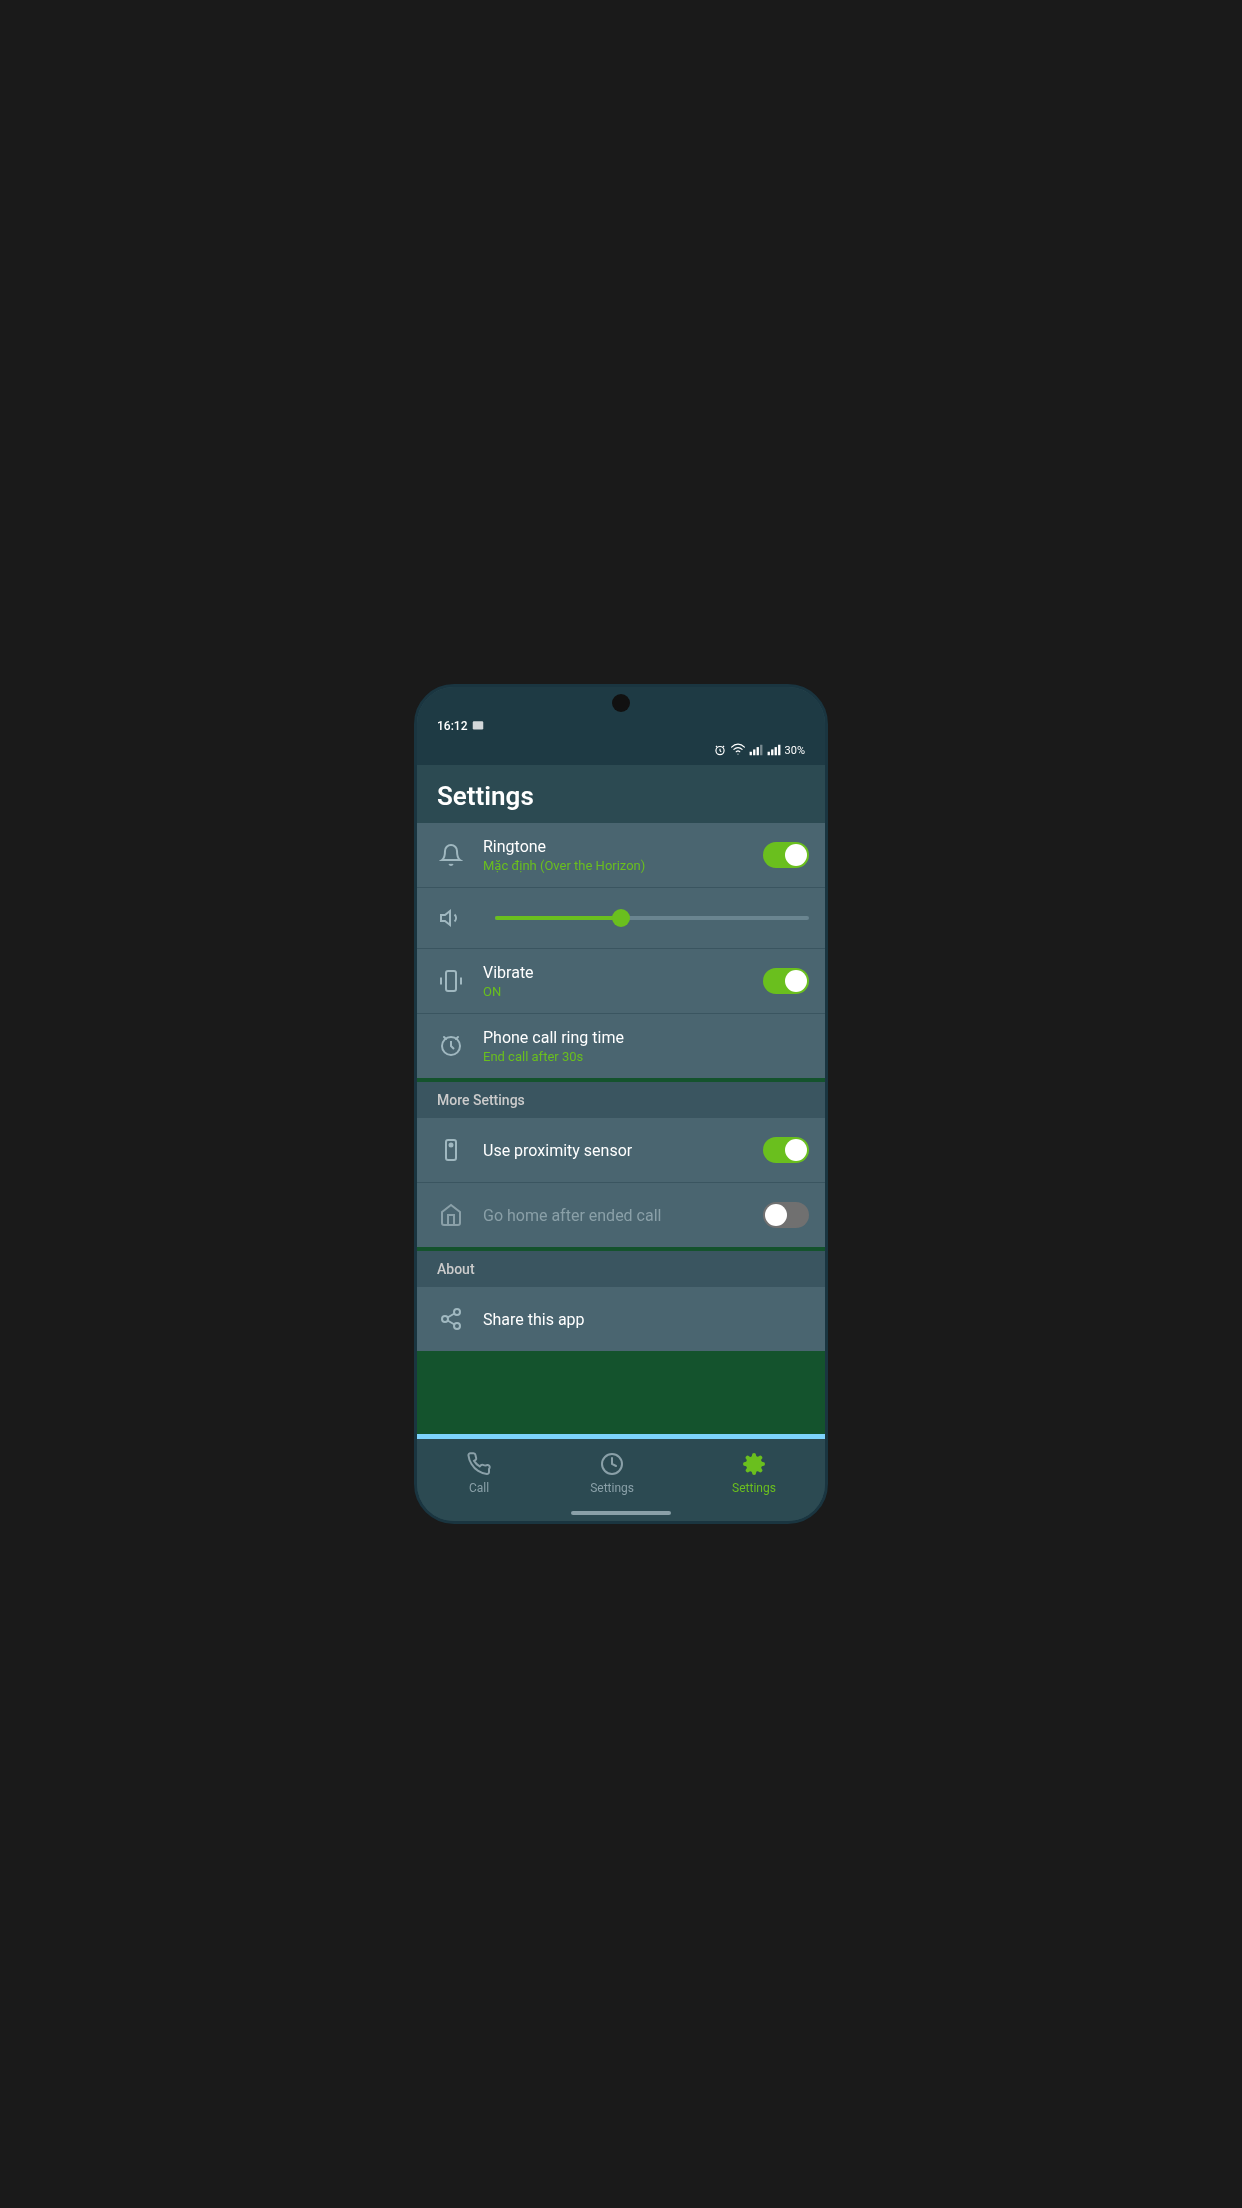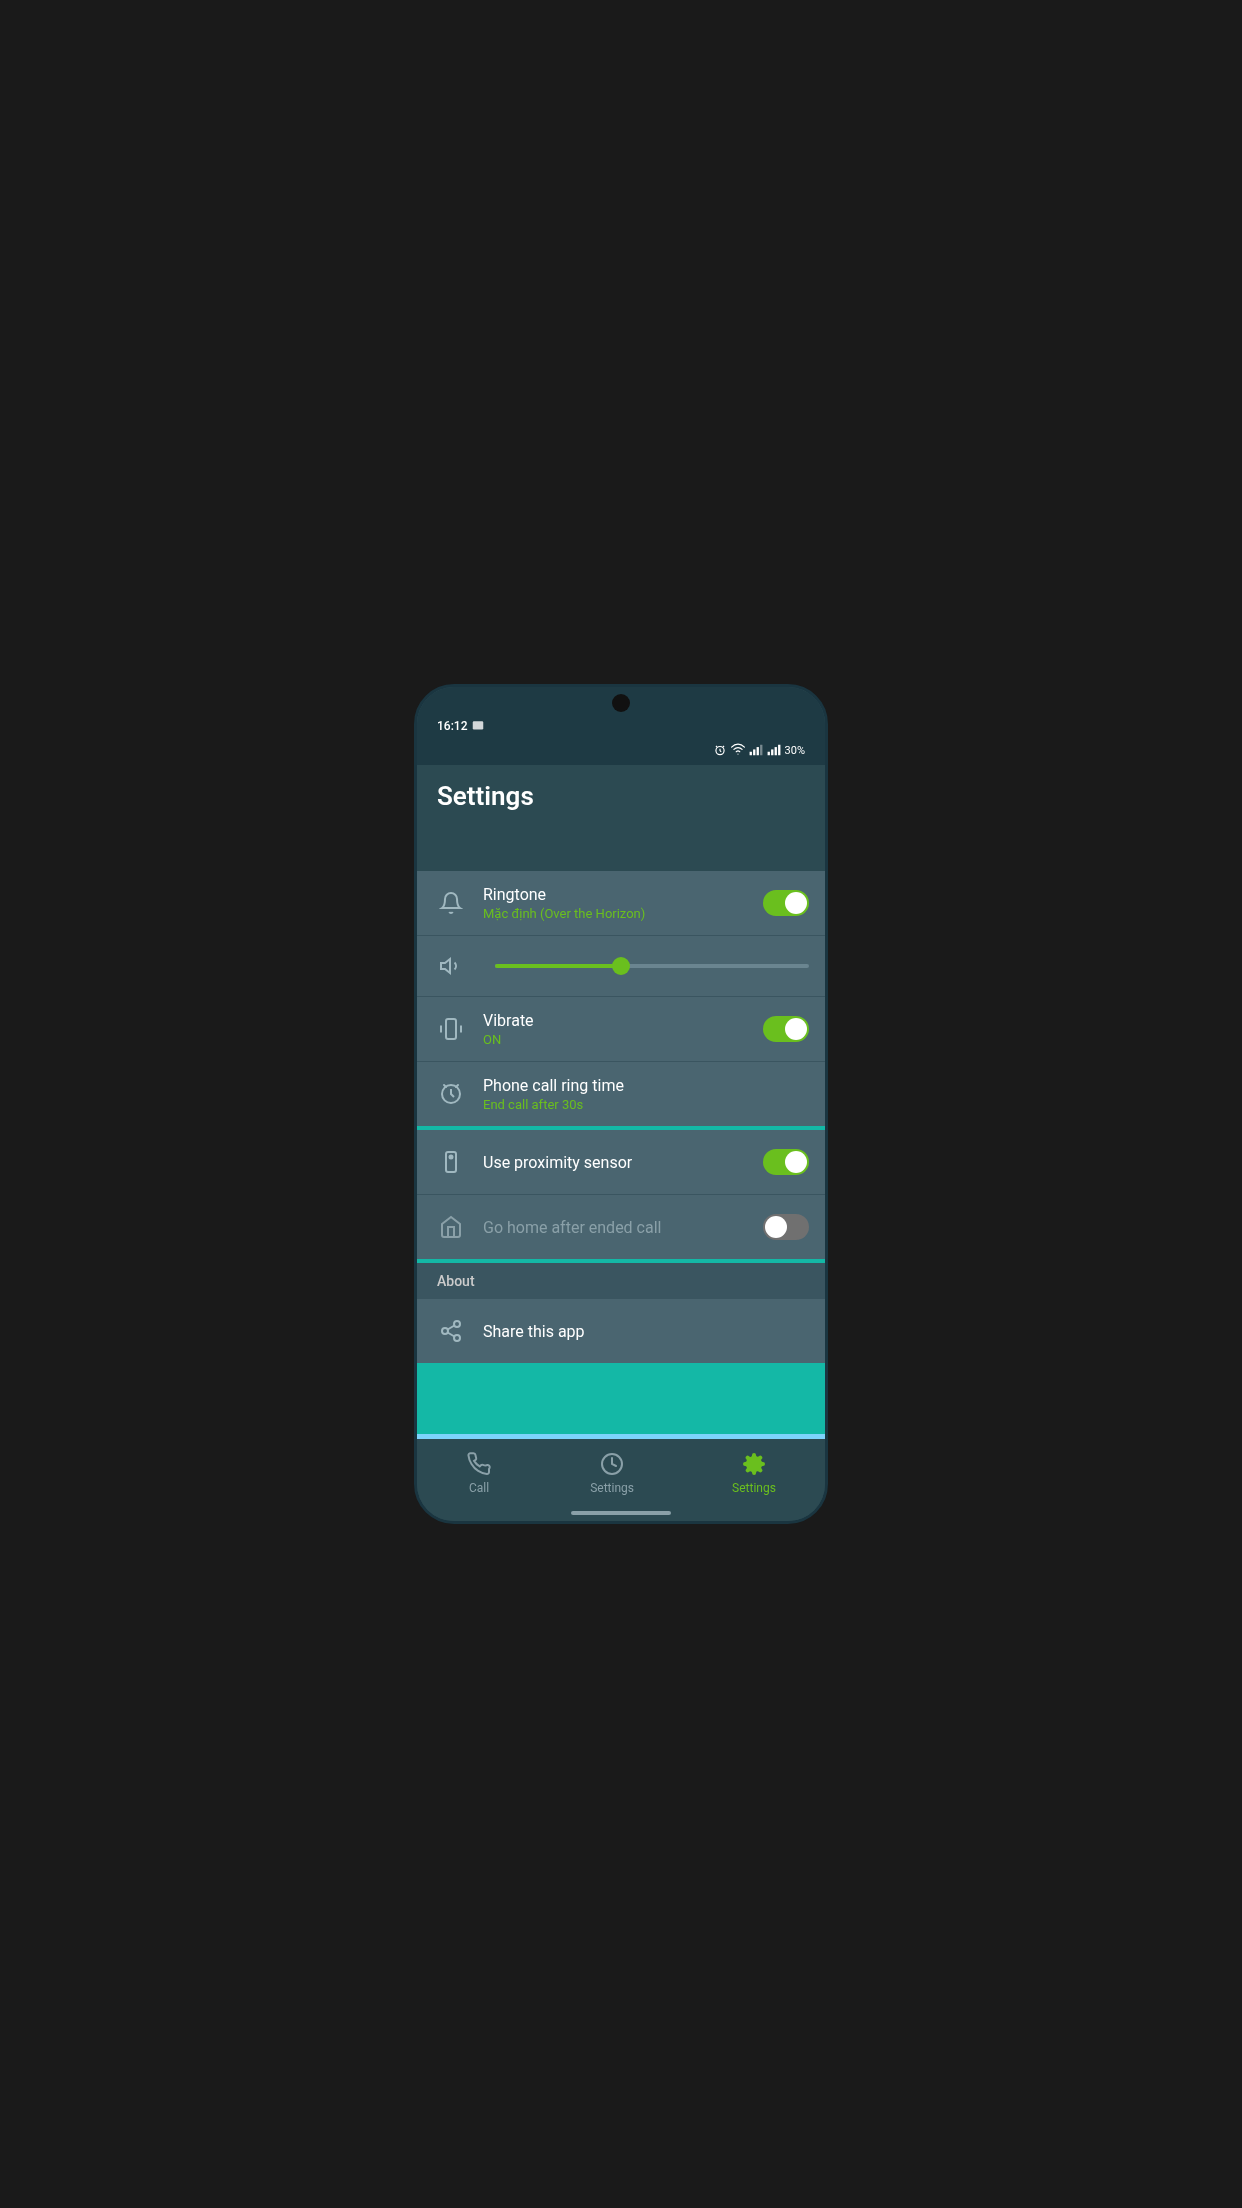--- a/index.html
+++ b/index.html
@@ -72,22 +72,21 @@
 
     .page-title h1 {
       color: #fff;
       font-size: 26px;
       font-weight: 600;
     }
 
     .scroll-content {
       flex: 1;
       overflow-y: auto;
-      background: #14b8a6;
-      margin-top: 48px;
+      background: #14532d;
     }
 
     .scroll-content::-webkit-scrollbar { display: none; }
 
     .settings-group {
       background: #4a6570;
       margin-bottom: 4px;
     }
 
     .section-label {
@@ -385,20 +384,23 @@
             <path d="M5 3l2 2M19 3l-2 2" stroke-linecap="round"></path>
           </svg>
         </div>
         <div class="setting-text">
           <div class="setting-title">Phone call ring time</div>
           <div class="setting-subtitle green">End call after 30s</div>
         </div>
       </div>
     </div>
 
+    <div class="section-label">
+      <span>More Settings</span>
+    </div>
 
     <div class="settings-group">
 
       <div class="setting-item">
         <div class="setting-icon">
           <svg viewBox="0 0 24 24" fill="none" stroke="#a0b8c0" stroke-width="2" style="width:24px;height:24px;">
             <rect x="7" y="2" width="10" height="20" rx="2"></rect>
             <circle cx="12" cy="7" r="1.5" fill="#a0b8c0"></circle>
           </svg>
         </div>

